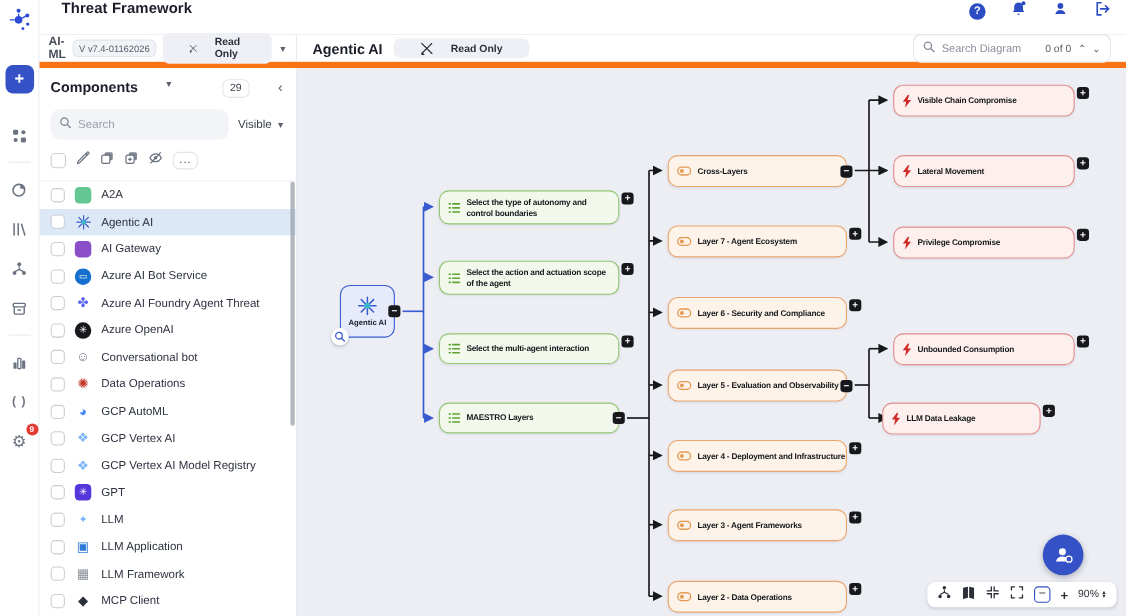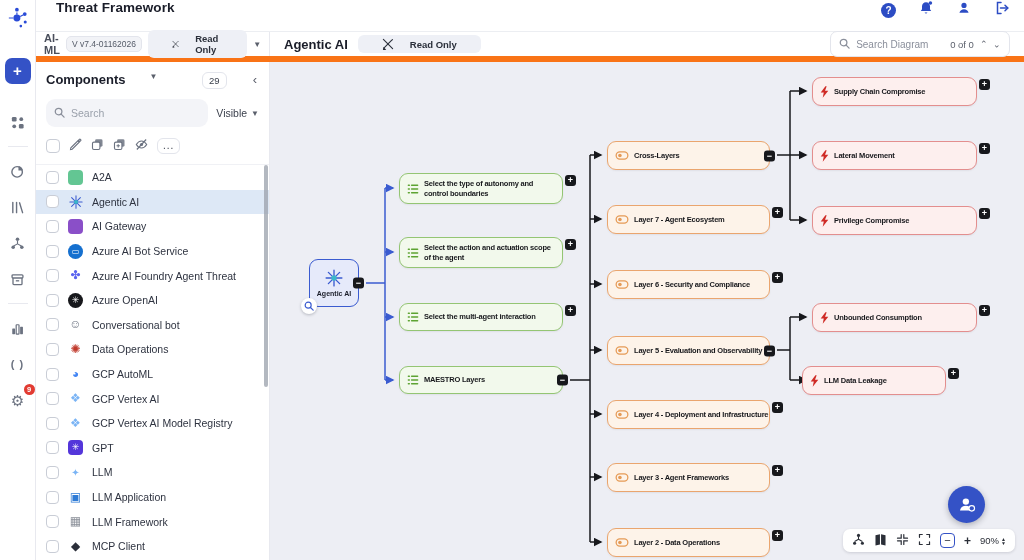--- a/index.html
+++ b/index.html
@@ -591,21 +591,21 @@
               <use href="#i-toggle"></use>
             </svg>
             <span class="nlabel one">Layer 2 - Data Operations</span>
             <span class="toggle tr">+</span>
           </div>
 
         <div class="node red" style="left:542px;top:15px;width:165px;height:29px">
             <svg class="nicon" width="9" height="12">
               <use href="#i-bolt"></use>
             </svg>
-            <span class="nlabel one">Supply Chain Compromise</span>
+            <span class="nlabel one">Visible Chain Compromise</span>
             <span class="toggle tr">+</span>
           </div>
         <div class="node red" style="left:542px;top:79px;width:165px;height:29px">
             <svg class="nicon" width="9" height="12">
               <use href="#i-bolt"></use>
             </svg>
             <span class="nlabel one">Lateral Movement</span>
             <span class="toggle tr">+</span>
           </div>
         <div class="node red" style="left:542px;top:144px;width:165px;height:29px">

